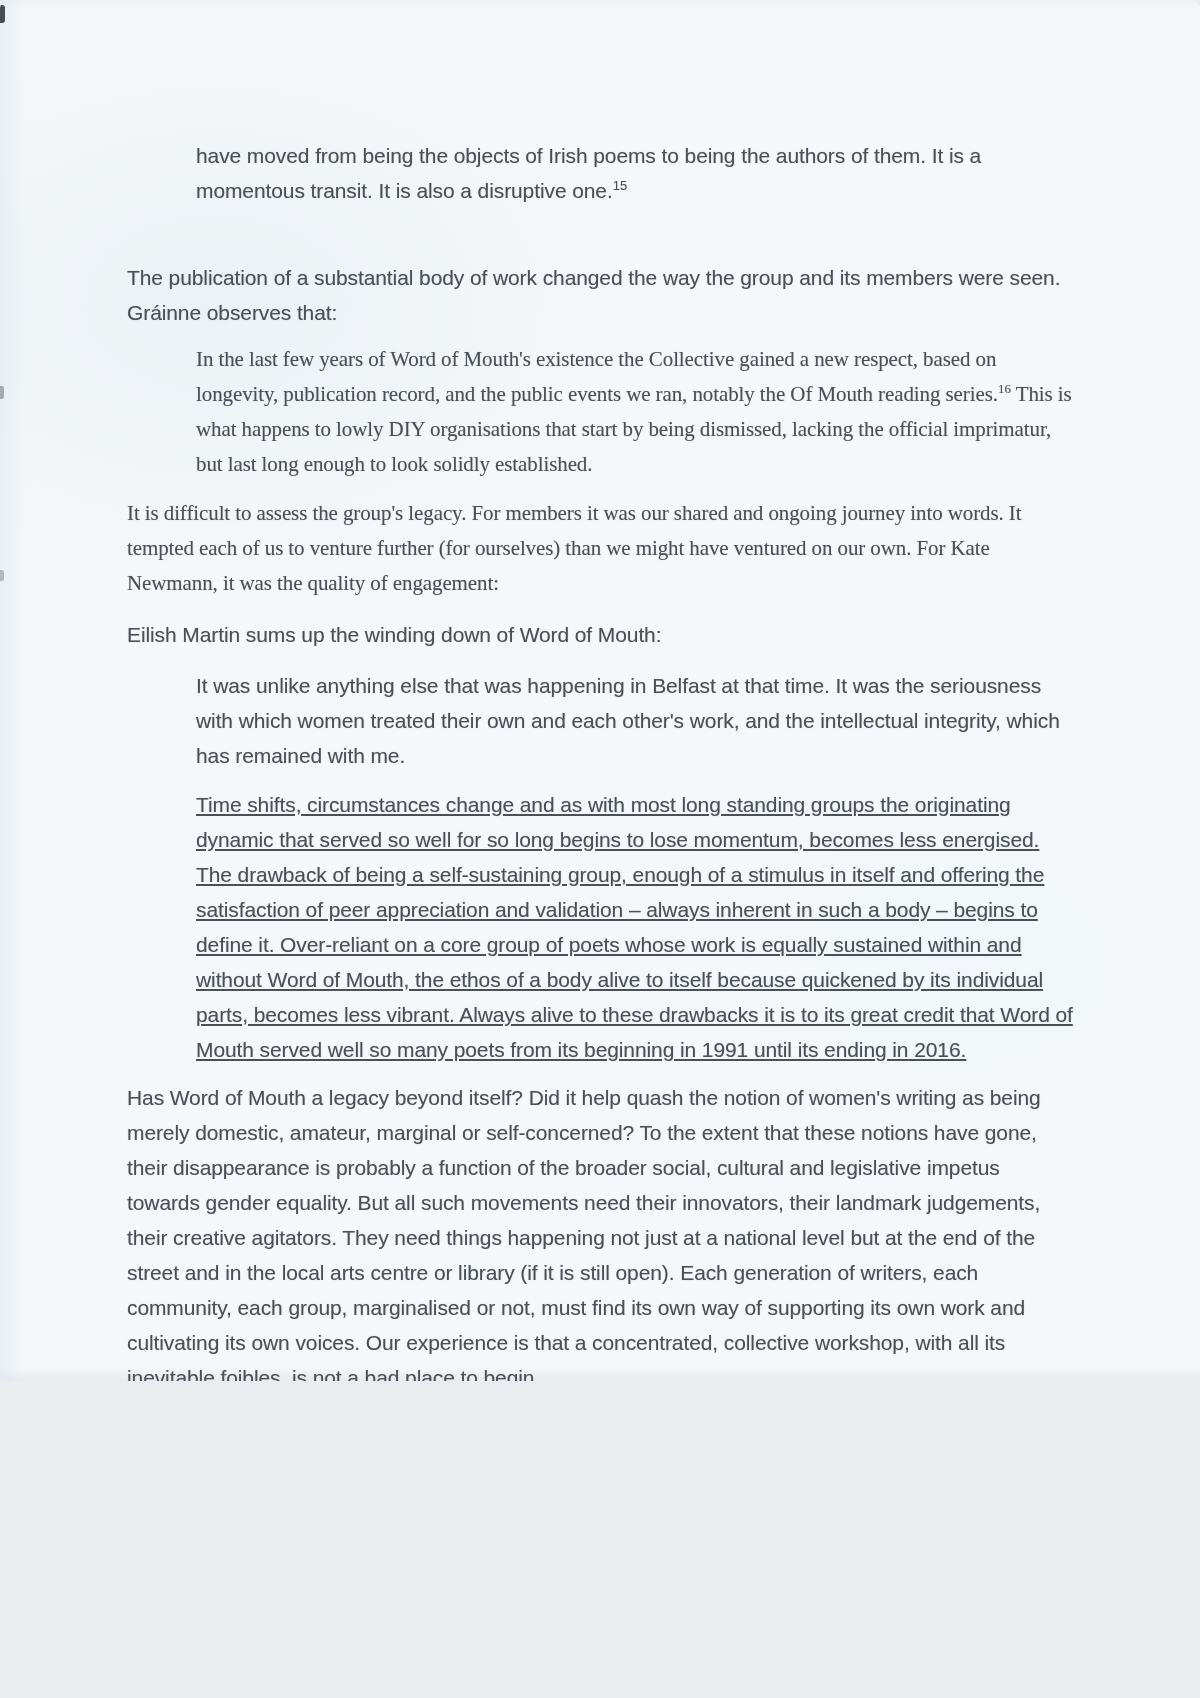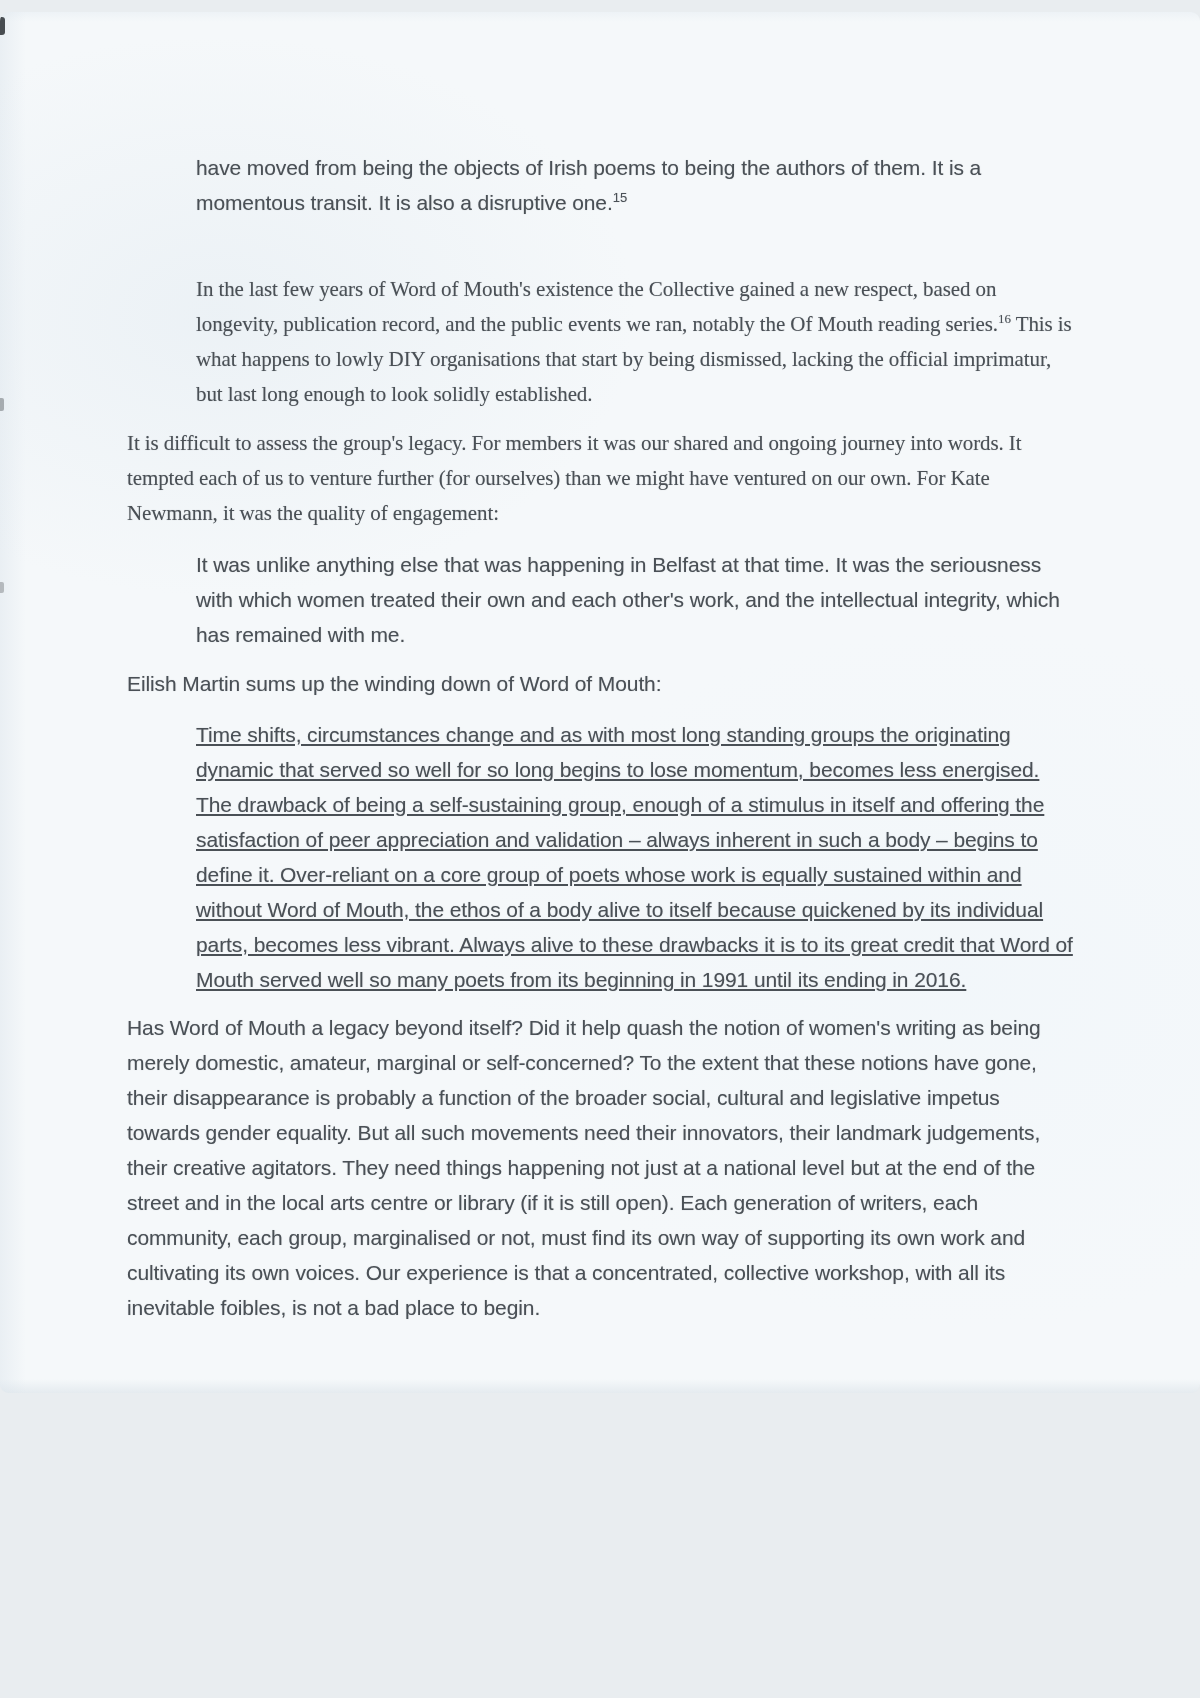--- a/index.html
+++ b/index.html
@@ -4,21 +4,21 @@
 <style>
   html, body {
     margin: 0;
     padding: 0;
     background: #e9edf0;
   }
   .page {
     position: relative;
     width: 1200px;
     height: 1381px;
-    margin: 12px auto;
+    margin: 0 auto;
     overflow: hidden;
     background-color: #f5f8fa;
     background-image:
       radial-gradient(ellipse 600px 400px at 18% 22%, rgba(228,236,242,0.55), rgba(228,236,242,0) 70%),
       radial-gradient(ellipse 700px 500px at 80% 70%, rgba(240,246,250,0.6), rgba(240,246,250,0) 70%),
       linear-gradient(to right, rgba(219,228,235,0.45) 0px, rgba(219,228,235,0) 26px),
       linear-gradient(to top, rgba(213,222,229,0.5) 0px, rgba(213,222,229,0) 14px),
       linear-gradient(to bottom, rgba(226,234,240,0.4) 0px, rgba(226,234,240,0) 10px);
     font-family: "Liberation Sans", "DejaVu Sans", sans-serif;
     color: #4a5056;
@@ -97,28 +97,29 @@
 <div class="page">
 
   <div class="artifact corner"></div>
   <div class="artifact edge-a"></div>
   <div class="artifact edge-b"></div>
 
   <main class="content">
 
     <p class="blk indent b1"><span>have moved from being the objects of Irish poems to being the authors of them. It is a momentous transit. It is also a disruptive one.</span><sup class="fn">15</sup></p>
 
+    <p class="blk b2"><span>The publication of a substantial body of work changed the way the group and its members were seen. Gráinne observes that:</span></p>
 
     <p class="blk indent b3"><span>In the last few years of Word of Mouth's existence the Collective gained a new respect, based on longevity, publication record, and the public events we ran, notably the Of Mouth reading series.</span><sup class="fn">16</sup><span> This is what happens to lowly DIY organisations that start by being dismissed, lacking the official imprimatur, but last long enough to look solidly established.</span></p>
 
     <p class="blk b4"><span>It is difficult to assess the group's legacy. For members it was our shared and ongoing journey into words. It tempted each of us to venture further (for ourselves) than we might have ventured on our own. For Kate Newmann, it was the quality of engagement:</span></p>
 
+    <p class="blk b6"><span>Eilish Martin sums up the winding down of Word of Mouth:</span></p>
+
     <p class="blk indent b5"><span>It was unlike anything else that was happening in Belfast at that time. It was the seriousness with which women treated their own and each other's work, and the intellectual integrity, which has remained with me.</span></p>
-
-    <p class="blk b6"><span>Eilish Martin sums up the winding down of Word of Mouth:</span></p>
 
     <p class="blk indent b7"><span>Time shifts, circumstances change and as with most long standing groups the originating dynamic that served so well for so long begins to lose momentum, becomes less energised. The drawback of being a self-sustaining group, enough of a stimulus in itself and offering the satisfaction of peer appreciation and validation – always inherent in such a body – begins to define it. Over-reliant on a core group of poets whose work is equally sustained within and without Word of Mouth, the ethos of a body alive to itself because quickened by its individual parts, becomes less vibrant. Always alive to these drawbacks it is to its great credit that Word of Mouth served well so many poets from its beginning in 1991 until its ending in 2016.</span></p>
 
     <p class="blk b8"><span>Has Word of Mouth a legacy beyond itself? Did it help quash the notion of women's writing as being merely domestic, amateur, marginal or self-concerned? To the extent that these notions have gone, their disappearance is probably a function of the broader social, cultural and legislative impetus towards gender equality. But all such movements need their innovators, their landmark judgements, their creative agitators. They need things happening not just at a national level but at the end of the street and in the local arts centre or library (if it is still open).  Each generation of writers, each community, each group, marginalised or not, must find its own way of supporting its own work and cultivating its own voices. Our experience is that a concentrated, collective workshop, with all its inevitable foibles, is not a bad place to begin.</span></p>
 
 
   </main>
 
   <div class="page-number">7</div>
 

